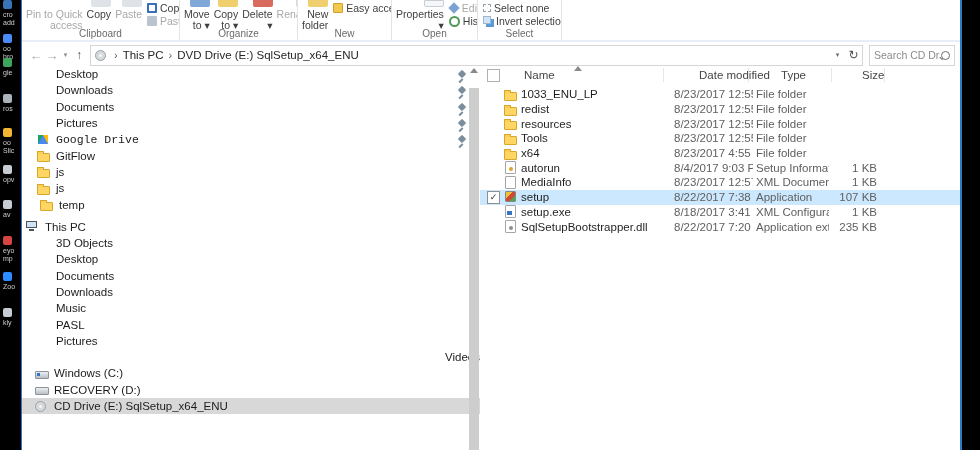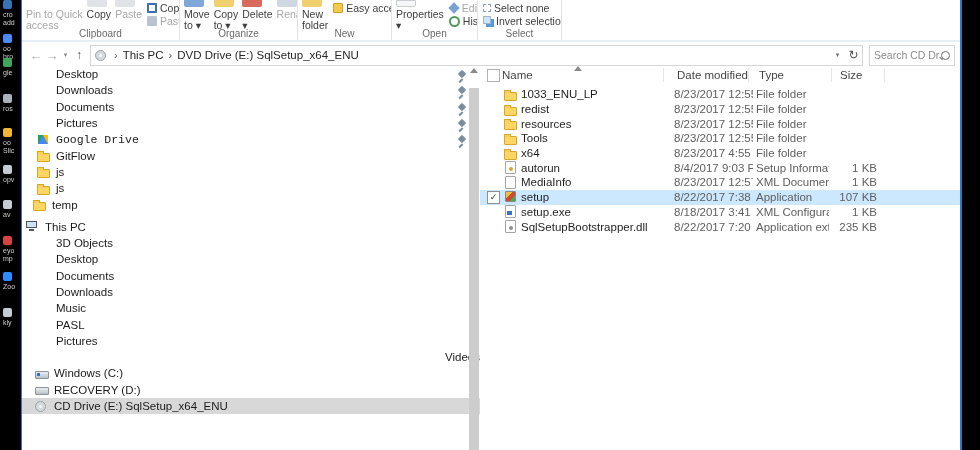--- a/index.html
+++ b/index.html
@@ -13,21 +13,21 @@
 
   
   .window{position:absolute;left:21px;top:0;width:941px;height:450px;background:#fff;
     border-left:1px solid #2a7ac8;border-right:2px solid #2a7ac8;box-sizing:border-box}
 
   
   .ribbon{height:40px;display:flex;background:#fff;border-bottom:2px solid #e7eef8;overflow:hidden}
   .rgroup{position:relative;border-right:1px solid #e4e4e4;display:flex;align-items:flex-start;padding:0 2px;box-sizing:border-box;overflow:hidden;flex:none}
   .g-clip{width:158px}.g-org{width:118px}.g-new{width:94px}.g-open{width:86px}.g-sel{width:84px}
   .glabel{position:absolute;bottom:1px;left:0;right:0;text-align:center;font-size:10px;color:#6a6a6a}
-  .rbig{display:flex;flex-direction:column;align-items:flex-start;margin:0 2px;font-size:10.5px;line-height:11px;color:#3f3f3f;white-space:nowrap}
+  .rbig{display:flex;flex-direction:column;align-items:flex-end;margin:0 2px;font-size:10.5px;line-height:11px;color:#3f3f3f;white-space:nowrap}
   .rbig.disabled,.rsmall.disabled{color:#a8a8a8}
   .sliver{width:20px;height:7px;margin-bottom:2px;border-radius:0 0 2px 2px}
   .sliver.hid{visibility:hidden}
   .sv-gray{background:#dfe3e8}.sv-blue{background:#7fa8d8}.sv-folder{background:#f0cf6e}
   .sv-red{background:#d86a5e}.sv-ren{background:#cfd8e2}.sv-prop{background:#f5f6f7;border:1px solid #c9ced4;box-sizing:border-box}
   .rstack{display:flex;flex-direction:column;padding-top:2px;margin-left:3px}
   .rsmall{display:flex;align-items:center;height:12px;font-size:10.5px;color:#3f3f3f;margin-bottom:1px;white-space:nowrap}
   .micon{width:10px;height:10px;margin-right:3px;flex:none;position:relative}
   .ic-copypath{background:#3b6fb5;border-radius:1px}
   .ic-copypath::after{content:"";position:absolute;left:2px;top:2px;width:6px;height:6px;background:#fff}
@@ -93,21 +93,21 @@
   .page::before{content:"";position:absolute;left:1px;top:0;width:9px;height:11px;background:#fff;border:1px solid #a5a5a5;border-radius:1px}
   .page-gear::after{content:"";position:absolute;left:5px;top:6px;width:4px;height:4px;border-radius:50%;background:#8a8f94}
   .page-setupinfo::after{content:"";position:absolute;left:5px;top:6px;width:4px;height:4px;border-radius:50%;background:#d9a62e}
   .page-xmlcfg::after{content:"";position:absolute;left:3px;top:6px;width:5px;height:4px;background:#3973c5}
   .app-sql::before{content:"";position:absolute;left:1px;top:0;width:11px;height:11px;border:1px solid #888;background:linear-gradient(135deg,#f0c23c 0 34%,#cf4a35 34% 67%,#49a94f 67%);border-radius:1px;box-sizing:border-box}
 
   
   .filearea{position:absolute;left:458px;top:0;right:0;bottom:0}
   .fhead{position:relative;height:18px;display:flex;align-items:center;color:#454545;font-size:11.5px;white-space:nowrap}
   .hcheck{margin-left:7px;width:11px;height:11px;border:1px solid #b1b1b1;background:#fff;flex:none;box-sizing:content-box}
-  .hname{margin-left:2px;width:150px}
+  .hname{margin-left:24px;width:150px}
   .hdate{margin-left:25px;width:79px}
   .htype{margin-left:3px;width:73px}
   .hsize{margin-left:3px;width:45px;padding-left:5px;box-sizing:border-box}
   .hsep{position:absolute;top:2px;bottom:2px;width:1px;background:#e6e6e6}
   .sortcaret{position:absolute;left:94px;top:0;width:0;height:0;border-left:4px solid transparent;border-right:4px solid transparent;border-bottom:5px solid #8b8b8b}
   .frows{margin-top:3px}
   .frow{display:flex;align-items:center;height:14.7px;font-size:11.5px;color:#1f1f1f;white-space:nowrap}
   .frow.selected{background:#cce8ff}
   .fcheck{margin-left:7px;width:11px;height:11px;border:1px solid #8f8f8f;background:#fff;visibility:hidden;font-size:9px;line-height:11px;text-align:center;color:#333;flex:none;box-sizing:content-box}
   .fcheck::before{content:"✓"}
@@ -352,21 +352,21 @@
         <span class="slabel">js</span>
 
       </div>
 
       <div class="srow" style="padding-left: 15px;">
         <span class="gi folder"></span>
         <span class="slabel">js</span>
 
       </div>
 
-      <div class="srow" style="padding-left: 11px;">
+      <div class="srow" style="padding-left: 18px;">
         <span class="gi folder"></span>
         <span class="slabel">temp</span>
 
       </div>
 
 
       <div class="srow" style="padding-left: 4px; margin-top: 6px;">
         <span class="gi thispc"></span>
         <span class="slabel">This PC</span>
 

